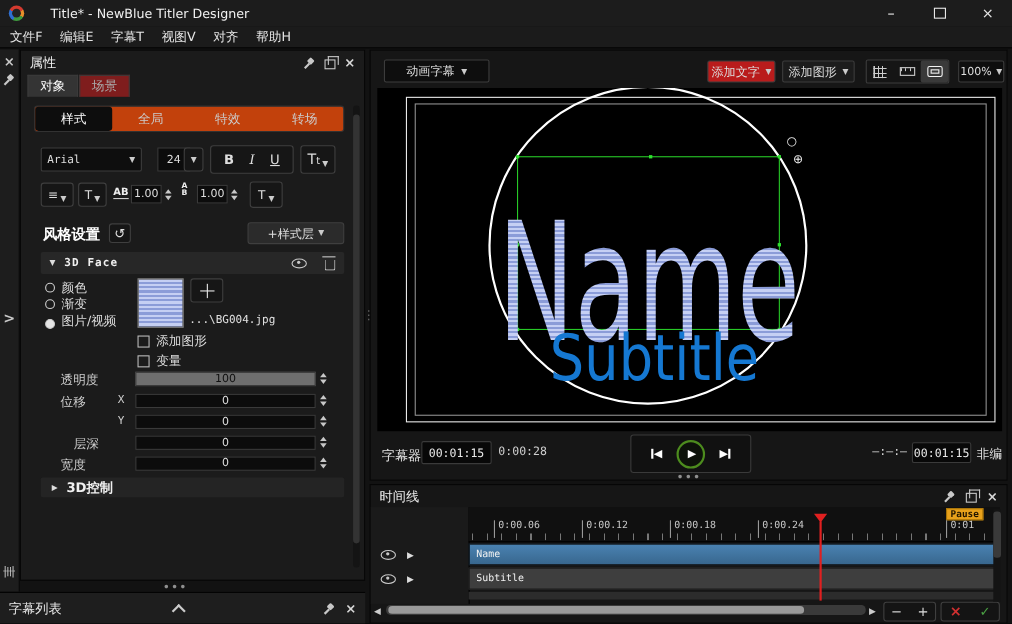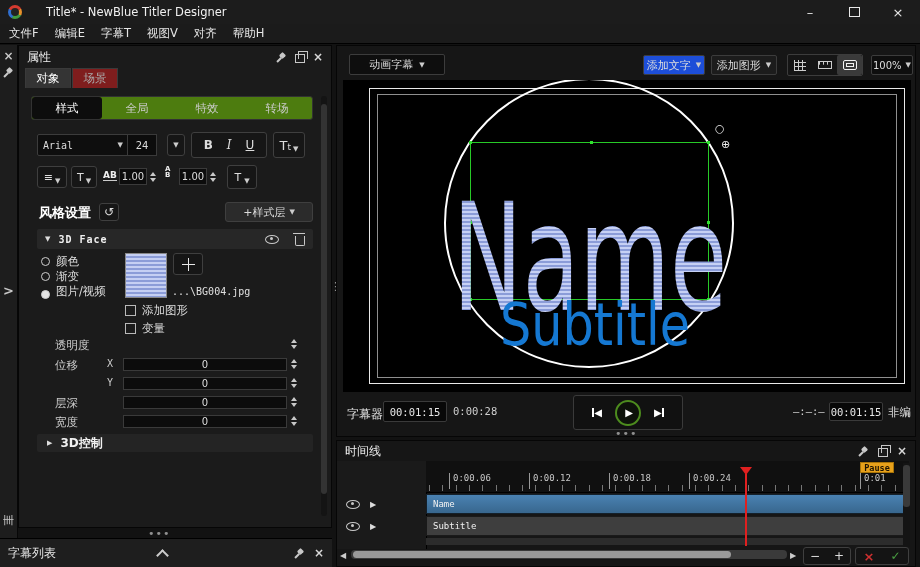--- a/index.html
+++ b/index.html
@@ -46,21 +46,21 @@
 
   
   .panel{position:absolute;left:18px;top:45px;width:314px;height:483px;background:#1b1b1b;border:1px solid #060606;box-sizing:border-box;}
   .p-head{position:absolute;left:0;top:0;width:100%;height:22px;display:flex;align-items:center;}
   .p-title{margin-left:8px;font-size:12px;color:#eee;}
   .head-icons{margin-left:auto;display:flex;gap:8px;margin-right:8px;align-items:center;}
   .xglyph{color:#d8d8d8;font-size:12px;font-weight:bold;line-height:10px;}
   .tab{position:absolute;top:22px;height:20px;width:46px;display:flex;align-items:center;justify-content:center;font-size:11.5px;border:1px solid #3a3a3a;border-bottom:none;box-sizing:border-box;}
   .tab.active{background:#343434;color:#fff;}
   .tab.inactive{background:#7f1d1d;color:#aaa;}
-  .subtabs{position:absolute;left:12px;top:50px;width:282px;height:24px;background:#4d7c0f;border:1px solid #323232;border-radius:3px;display:flex;box-sizing:border-box;}
+  .subtabs{position:absolute;left:12px;top:50px;width:282px;height:24px;background:#c2410c;border:1px solid #323232;border-radius:3px;display:flex;box-sizing:border-box;}
   .subtab{flex:1;display:flex;align-items:center;justify-content:center;font-size:11.5px;color:#ccc;}
   .subtab.active{background:#0d0d0d;border-radius:3px;color:#fff;}
   .combo{background:#0e0e0e;border:1px solid #3c3c3c;border-radius:2px;display:flex;align-items:center;box-sizing:border-box;color:#ddd;}
   .btnbox{background:#161616;border:1px solid #3f3f3f;border-radius:3px;display:flex;align-items:center;justify-content:center;box-sizing:border-box;}
   .valbox{background:#0c0c0c;border:1px solid #3a3a3a;display:flex;align-items:center;justify-content:center;box-sizing:border-box;color:#ddd;font-size:10px;}
   .plabel{position:absolute;color:#ccc;font-size:11.5px;}
   .mono{font-family:"DejaVu Sans Mono","Liberation Mono",monospace;text-align:right;}
   .secbar{position:absolute;left:18px;width:276px;background:#272727;border-radius:2px;display:flex;align-items:center;box-sizing:border-box;}
   .radio{width:9px;height:9px;border:1px solid #cfcfcf;border-radius:50%;box-sizing:border-box;display:inline-block;}
   .radio.sel{background:#e5e5e5;}
@@ -162,21 +162,21 @@
       <div class="subtab active">样式</div>
       <div class="subtab">全局</div>
       <div class="subtab">特效</div>
       <div class="subtab">转场</div>
     </div>
 
     <div class="combo abs" style="left:18px;top:88px;width:92px;height:22px;padding:0 5px;">
       <span class="mono" style="font-size:10px;">Arial</span>
       <span class="dd" style="margin-left:auto;">▼</span>
     </div>
-    <div class="valbox abs" style="left:108px;top:88px;width:30px;height:22px;">
+    <div class="valbox abs" style="left:124px;top:88px;width:30px;height:22px;">
         <span>24</span>
       </div>
     <div class="btnbox abs" style="left:148px;top:88px;width:18px;height:22px;">
         <span class="dd" style="margin:0;">▼</span>
       </div>
     <div class="btnbox abs" style="left:172px;top:86px;width:76px;height:26px;gap:14px;">
       <span style="font-weight:bold;font-size:12px;">B</span>
       <span style="font-style:italic;font-size:12px;font-family:'DejaVu Serif',serif;">I</span>
       <span style="text-decoration:underline;font-size:12px;">U</span>
     </div>
@@ -258,20 +258,23 @@
     <div class="abs" style="left:106px;top:257px;display:flex;align-items:center;gap:6px;">
       <span class="checkbox"></span>
       <span style="font-size:11.5px;">添加图形</span>
     </div>
     <div class="abs" style="left:106px;top:275px;display:flex;align-items:center;gap:6px;">
       <span class="checkbox"></span>
       <span style="font-size:11.5px;">变量</span>
     </div>
 
     <span class="plabel" style="left:36px;top:292px;">透明度</span>
+    <div class="valbox abs" style="left:104px;top:292px;width:164px;height:13px;background:#6e6e6e;color:#111;">
+        <span>100</span>
+      </div>
     <span class="spin abs" style="left:272px;top:290px;height:16px;">
         <span class="tri-up"></span>
         <span class="tri-dn"></span>
       </span>
 
     <span class="plabel" style="left:36px;top:312px;">位移</span>
     <span class="plabel mono" style="left:88px;top:312px;font-size:10px;">X</span>
     <div class="valbox abs" style="left:104px;top:312px;width:164px;height:13px;">
         <span>0</span>
       </div>
@@ -282,21 +285,21 @@
 
     <span class="plabel mono" style="left:88px;top:331px;font-size:10px;">Y</span>
     <div class="valbox abs" style="left:104px;top:331px;width:164px;height:13px;">
         <span>0</span>
       </div>
     <span class="spin abs" style="left:272px;top:329px;height:16px;">
         <span class="tri-up"></span>
         <span class="tri-dn"></span>
       </span>
 
-    <span class="plabel" style="left:36px;top:350px;">层深</span>
+    <span class="plabel" style="left:48px;top:350px;">层深</span>
     <div class="valbox abs" style="left:104px;top:350px;width:164px;height:13px;">
         <span>0</span>
       </div>
     <span class="spin abs" style="left:272px;top:348px;height:16px;">
         <span class="tri-up"></span>
         <span class="tri-dn"></span>
       </span>
 
     <span class="plabel" style="left:36px;top:369px;">宽度</span>
     <div class="valbox abs" style="left:104px;top:369px;width:164px;height:13px;">
@@ -328,21 +331,21 @@
       <span class="xglyph">×</span>
     </span>
   </div>
 
   <div class="preview">
 
     <div class="combo abs" style="left:12px;top:8px;width:96px;height:21px;justify-content:center;gap:6px;">
       <span style="font-size:11px;">动画字幕</span>
       <span class="dd" style="margin:0;">▼</span>
     </div>
-    <div class="combo abs" style="left:306px;top:9px;width:62px;height:20px;justify-content:center;gap:5px;background:#1d4ed8;">
+    <div class="combo abs" style="left:306px;top:9px;width:62px;height:20px;justify-content:center;gap:5px;background:#b91c1c;">
       <span style="font-size:11px;">添加文字</span>
       <span class="dd" style="margin:0;">▼</span>
     </div>
     <div class="combo abs" style="left:374px;top:9px;width:66px;height:20px;justify-content:center;gap:5px;background:#1c1c1c;">
       <span style="font-size:11px;">添加图形</span>
       <span class="dd" style="margin:0;">▼</span>
     </div>
     <div class="combo abs" style="left:450px;top:8px;width:76px;height:22px;background:#151515;">
       <span style="flex:1;display:flex;justify-content:center;">
           <span class="icon-grid"></span>

